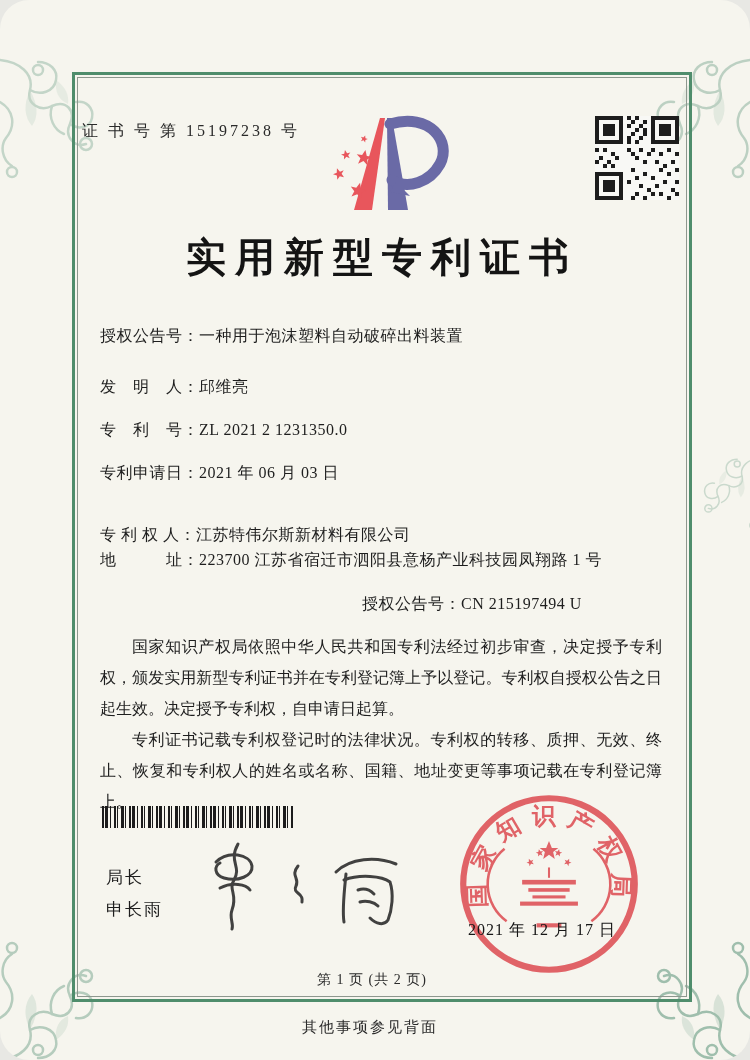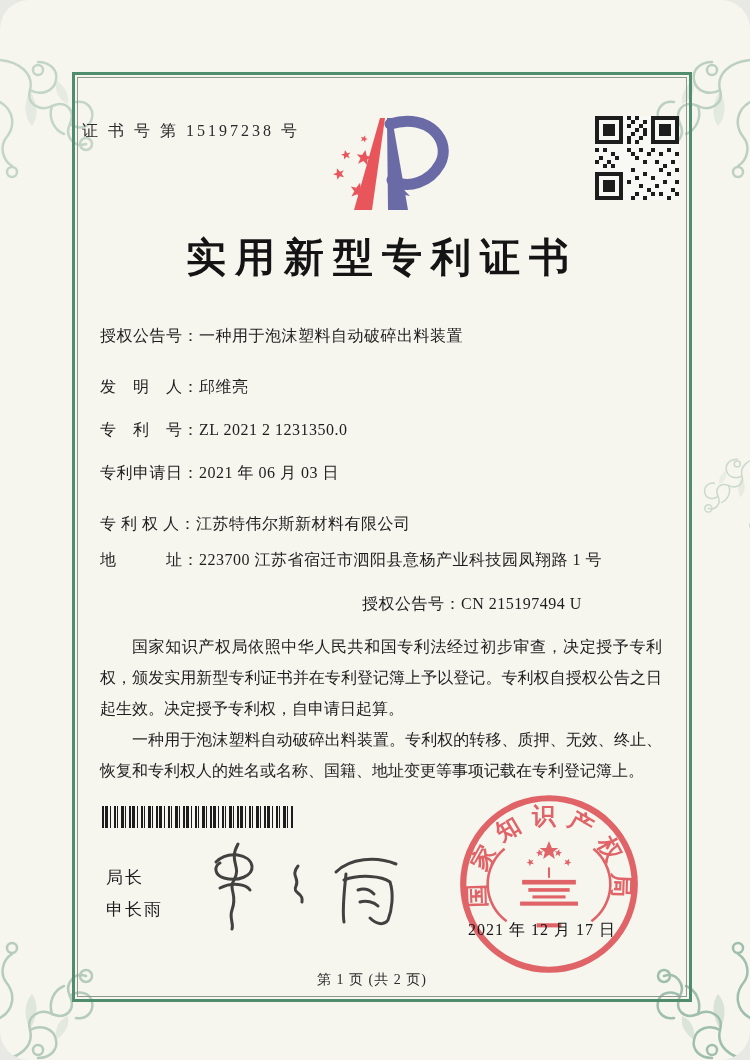--- a/index.html
+++ b/index.html
@@ -25,21 +25,21 @@
   .qr{position:absolute;left:595px;top:116px;width:84px;height:84px;}
   .title{
     position:absolute;left:72px;top:230px;width:620px;text-align:center;
     font-size:40px;font-weight:bold;letter-spacing:9px;color:#141414;
   }
   .field{position:absolute;left:100px;font-size:16px;letter-spacing:.5px;white-space:pre;color:#1e1e1e;}
   .f-name{top:326px;}
   .f-inventor{top:377px;}
   .f-patno{top:420px;text-align:right;}
   .f-filing{top:463px;}
-  .f-patentee{top:514px;text-align:right;}
+  .f-patentee{top:525px;text-align:right;}
   .f-address{top:550px;}
   .f-grantdate{top:594px;}
   .f-grantno{left:362px;top:594px;}
   .body-text{
     position:absolute;left:100px;top:631px;width:562px;
     font-size:16px;line-height:31px;text-align:justify;color:#1e1e1e;
   }
   .body-text p{margin:0;text-indent:2em;}
   .barcode{
     position:absolute;left:102px;top:806px;width:192px;height:22px;
@@ -199,21 +199,21 @@
   <div class="field f-name"><span>授权公告号：</span><span>一种用于泡沫塑料自动破碎出料装置</span></div>
   <div class="field f-inventor"><span>发　明　人：</span><span>邱维亮</span></div>
   <div class="field f-patno"><span>专　利　号：</span><span>ZL 2021 2 1231350.0</span></div>
   <div class="field f-filing"><span>专利申请日：</span><span>2021 年 06 月 03 日</span></div>
   <div class="field f-patentee"><span>专 利 权 人：</span><span>江苏特伟尔斯新材料有限公司</span></div>
   <div class="field f-address"><span>地　　　址：</span><span>223700 江苏省宿迁市泗阳县意杨产业科技园凤翔路 1 号</span></div>
   <div class="field f-grantno"><span>授权公告号：</span><span>CN 215197494 U</span></div>
 
   <div class="body-text">
     <p>国家知识产权局依照中华人民共和国专利法经过初步审查，决定授予专利权，颁发实用新型专利证书并在专利登记簿上予以登记。专利权自授权公告之日起生效。决定授予专利权，自申请日起算。</p>
-    <p>一种用于泡沫塑料自动破碎出料装置。专利权的转移、质押、无效、终止、恢复和专利权人的姓名或名称、国籍、地址变更等事项记载在专利登记簿上。</p>
+    <p>专利证书记载专利权登记时的法律状况。专利权的转移、质押、无效、终止、恢复和专利权人的姓名或名称、国籍、地址变更等事项记载在专利登记簿上。</p>
   </div>
 
   <div class="barcode"></div>
 
   <div class="director-title">局长</div>
   <div class="director-name">申长雨</div>
 
   <svg class="signature" viewBox="0 0 215 100" xmlns="http://www.w3.org/2000/svg">
     <g stroke="#2e2e2e" stroke-width="3" fill="none" stroke-linecap="round" opacity="0.9">
       <path d="M40,12 C30,30 44,34 36,48 C30,58 40,62 34,78 C31,86 36,92 34,97"></path>
@@ -252,14 +252,15 @@
         <path d="M49,126 A 44,44 0 0 1 47,56" fill="none" stroke="#dd4a50" stroke-width="2.5"></path>
         <path d="M131,126 A 44,44 0 0 0 133,56" fill="none" stroke="#dd4a50" stroke-width="2.5"></path>
         <rect x="78" y="128" width="24" height="4"></rect>
       </g>
     </g>
   </svg>
 
   <div class="seal-date">2021 年 12 月 17 日</div>
 
   <div class="page-info">第 1 页 (共 2 页)</div>
+  <div class="back-note">其他事项参见背面</div>
 
 </div>
 
 </body></html>

